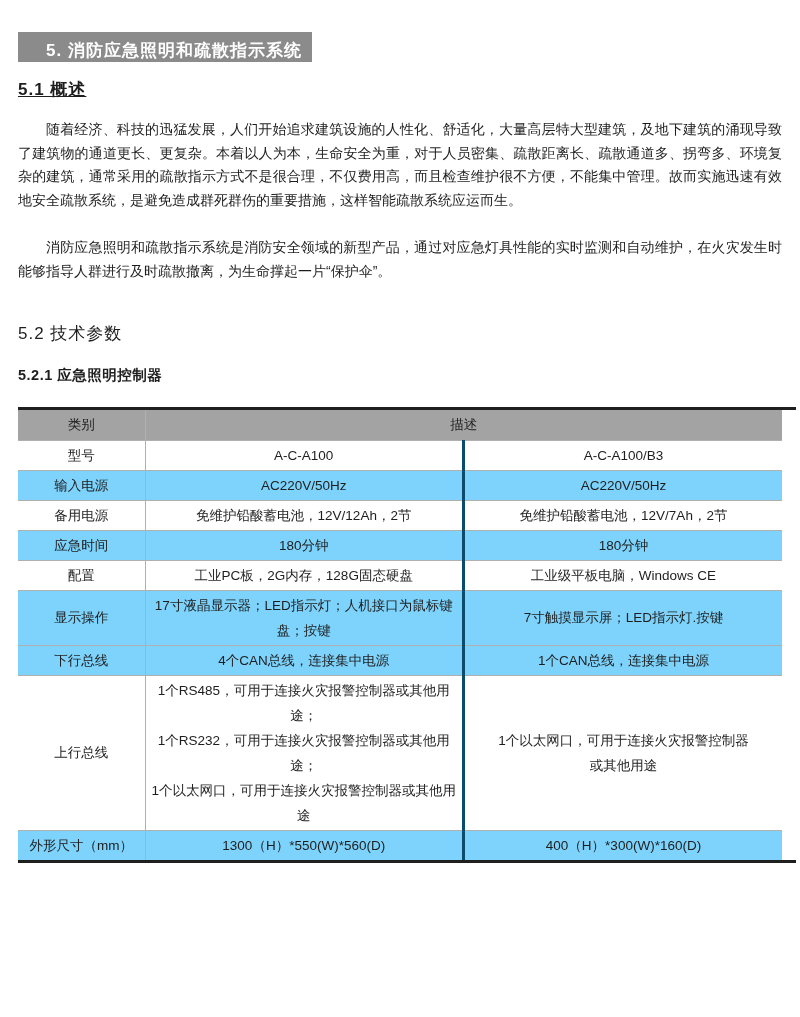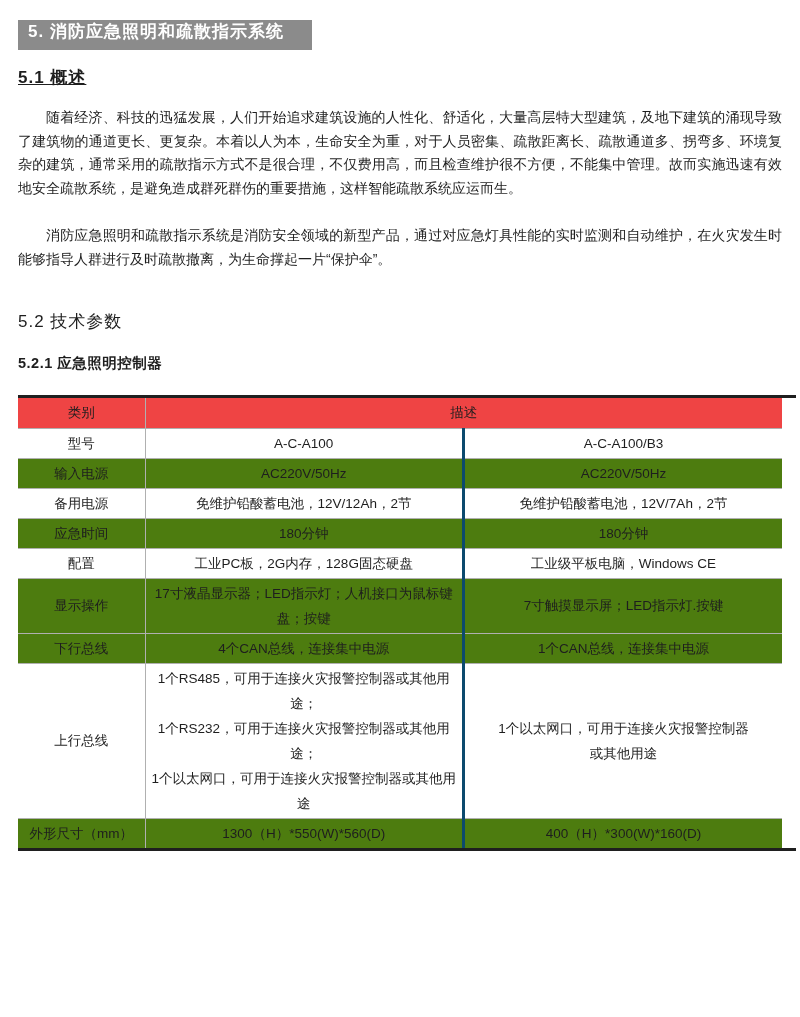--- a/index.html
+++ b/index.html
@@ -5,21 +5,21 @@
   html,body{margin:0;padding:0;}
   body{
     width:800px;height:1017px;background:#ffffff;
     font-family:"Liberation Sans","DejaVu Sans",sans-serif;
     color:#1e1e1e;position:relative;overflow:hidden;
   }
   .page{position:absolute;left:18px;top:20px;width:764px;}
 
   .banner{
     background:#8b8b8b;width:294px;height:30px;
-    display:flex;align-items:flex-start;padding-left:10px;box-sizing:border-box;
+    display:flex;align-items:flex-end;padding-left:28px;box-sizing:border-box;margin-top:12px;
   }
   .banner-text{color:#ffffff;font-weight:bold;font-size:17px;letter-spacing:1px;}
 
   .h-overview{margin-top:16px;font-size:17px;font-weight:bold;letter-spacing:1px;text-decoration:underline;}
 
   .paras{margin-top:17px;font-size:14px;line-height:23.5px;text-align:justify;}
   .body-para{margin:0 0 24px 0;text-indent:2em;}
   .body-para:last-child{margin-bottom:16px;}
 
   .h-tech{font-size:17px;font-weight:normal;margin-top:39px;letter-spacing:1px;}
@@ -28,22 +28,22 @@
   .table-wrap{
     margin-top:22px;width:778px;
     border-top:3px solid #1f1f1f;border-bottom:3px solid #1f1f1f;
   }
   table.spec{border-collapse:collapse;width:764px;table-layout:fixed;}
   table.spec th,table.spec td{
     font-weight:normal;text-align:center;vertical-align:middle;
     font-size:13.5px;height:30px;padding:2px 6px;box-sizing:border-box;
   }
   table.spec td div{line-height:25px;}
-  thead tr{background:#ef4444;}
-  tbody tr.alt{background:#4d7c0f;}
+  thead tr{background:#a3a3a3;}
+  tbody tr.alt{background:#7dd3fc;}
   tbody td{border-top:1px solid #b0b0b0;}
   .c-label{width:127px;border-right:1px solid #b0b0b0;}
   .c-a{width:353px;border-right:3px solid #0c4a6e;}
   .c-b{width:284px;}
   th.c-desc{border-right:none;}
 </style>
 </head>
 <body>
 
 <div class="page">

